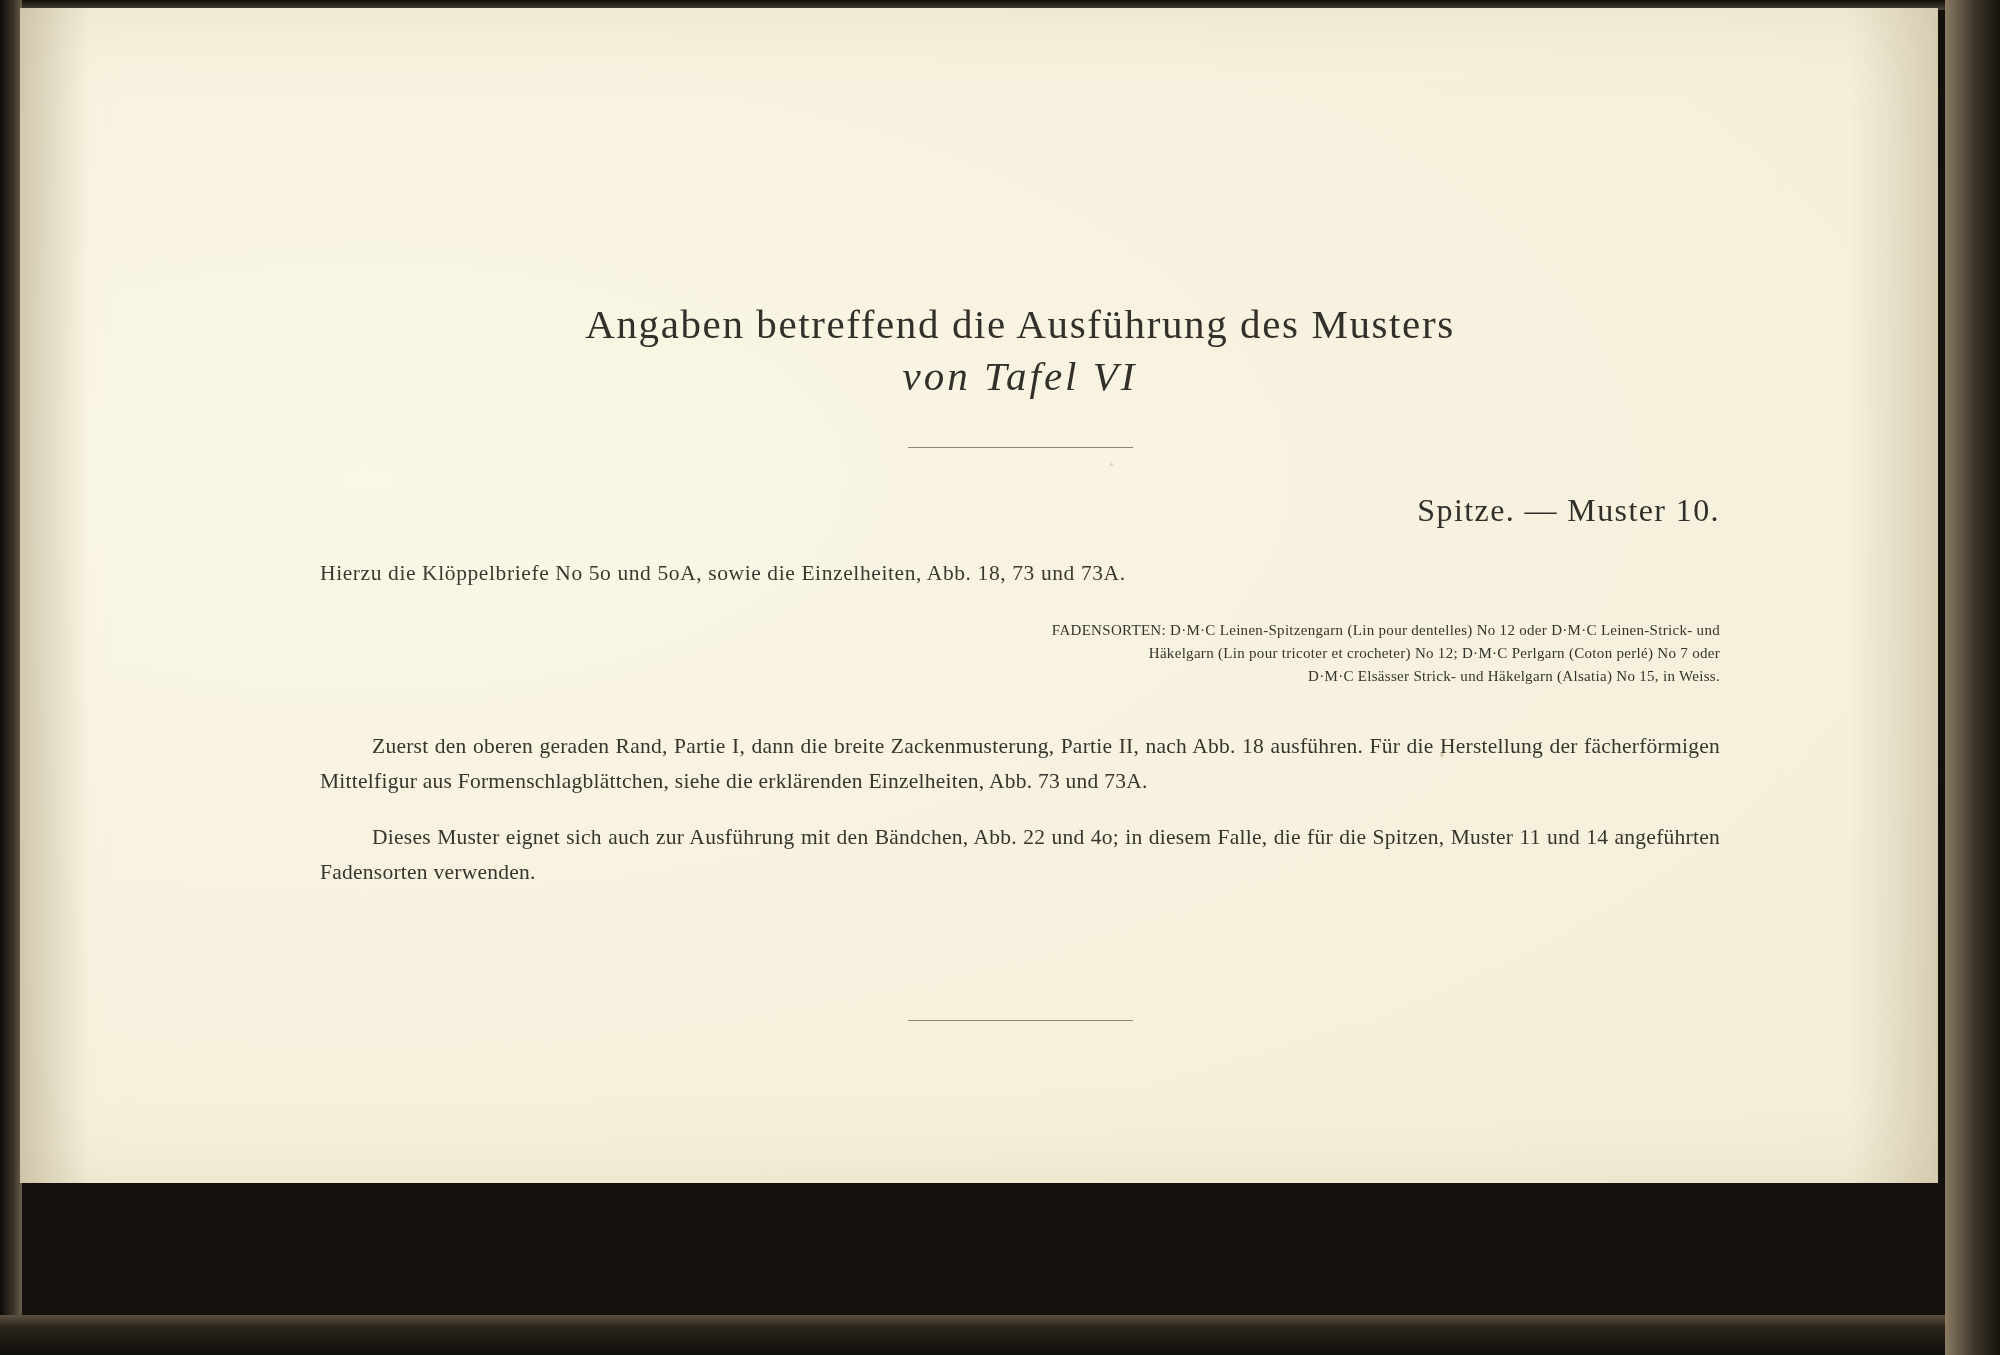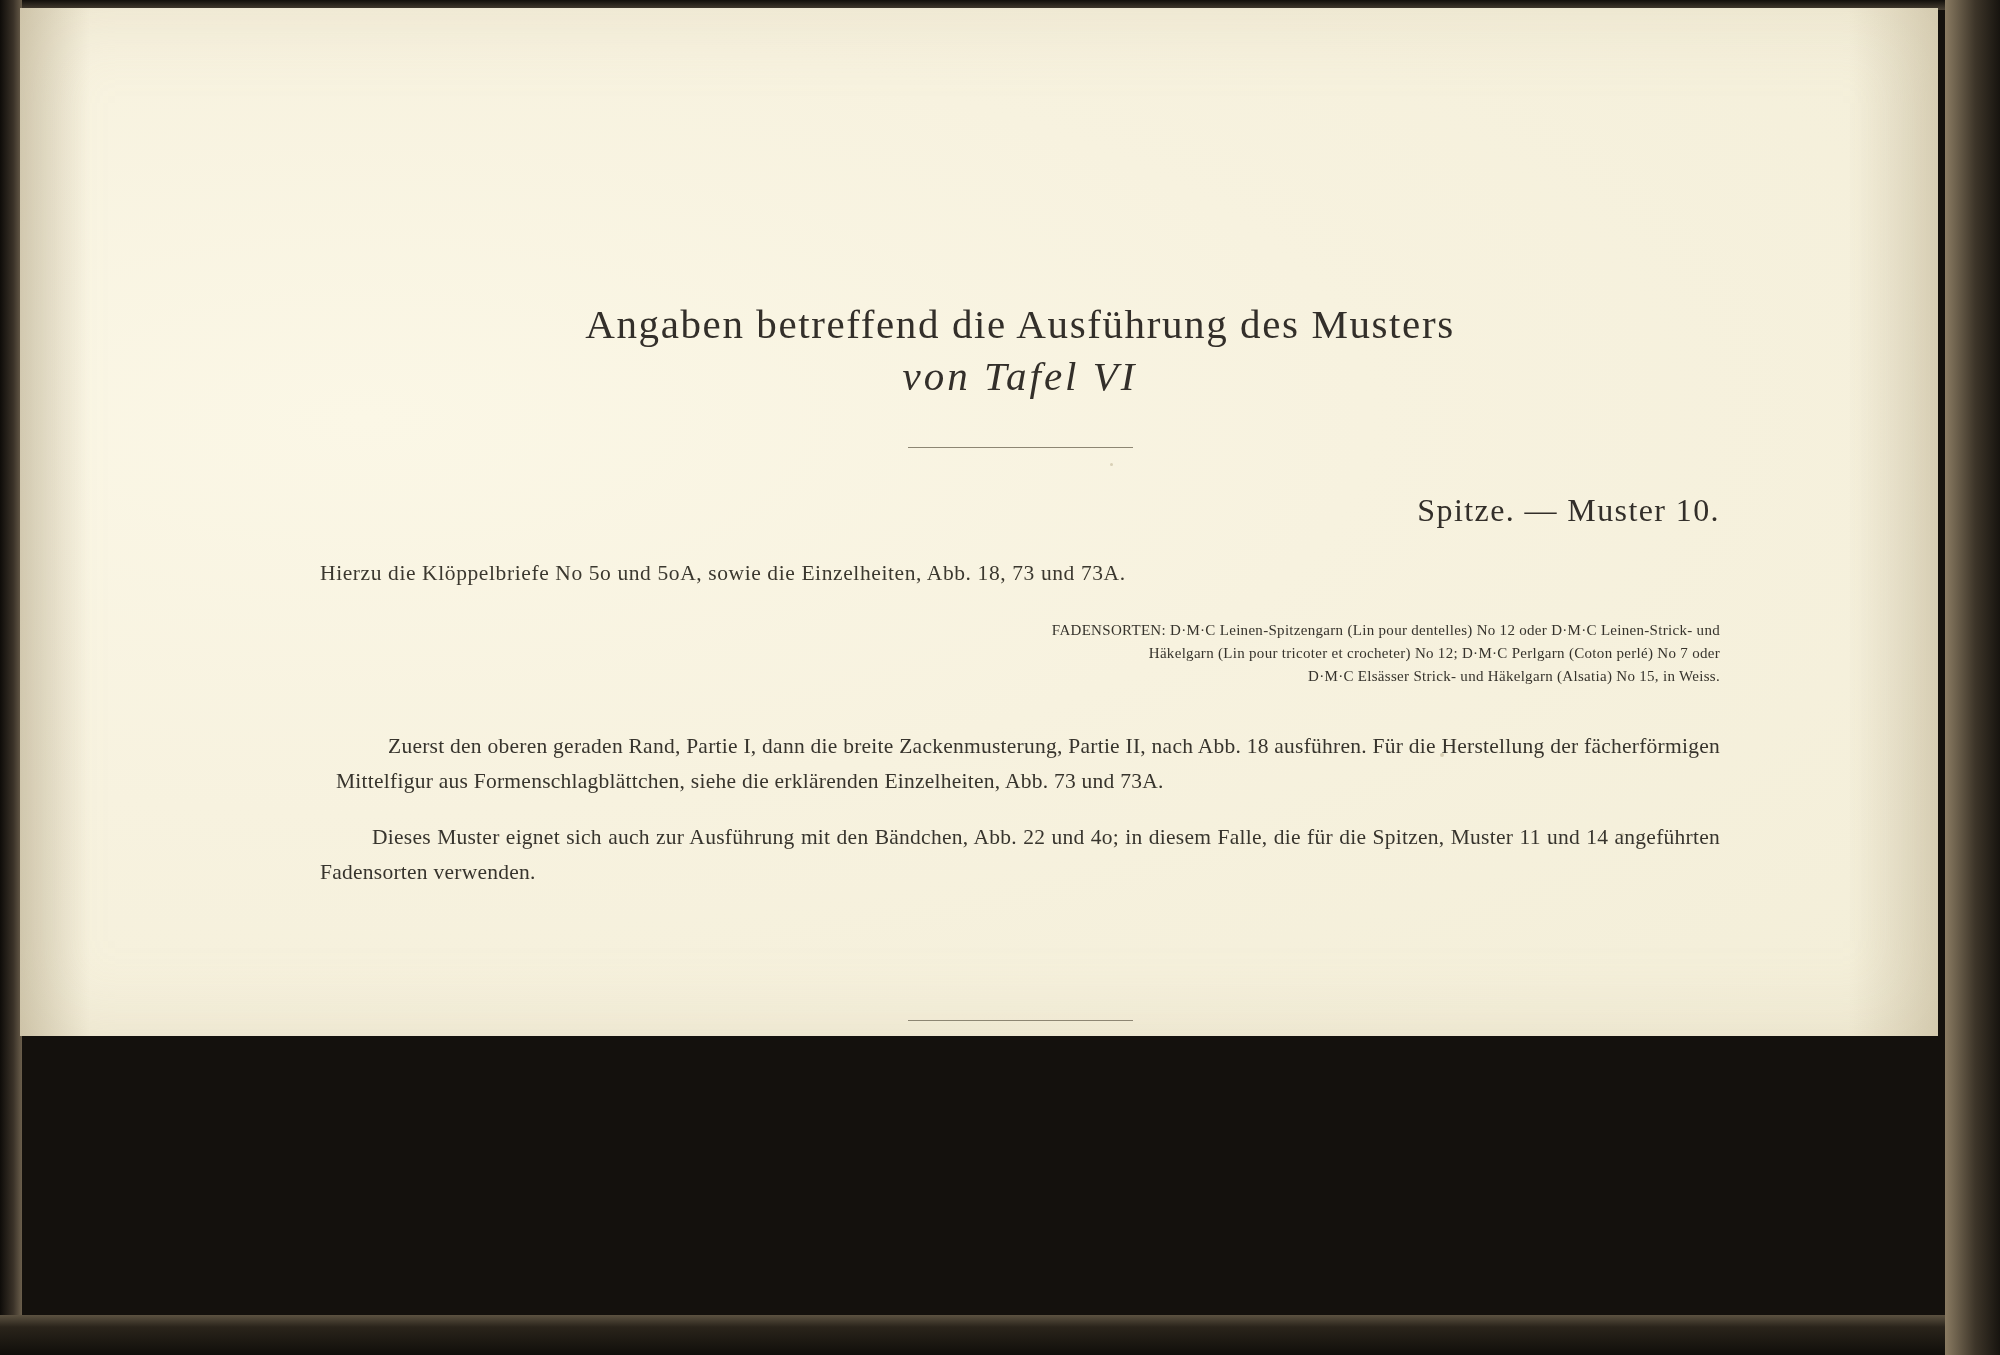--- a/index.html
+++ b/index.html
@@ -46,21 +46,21 @@
     width: 2000px; height: 10px;
     background: linear-gradient(to bottom, #120f0b 0%, #4a4134 100%);
   }
 
   
   .page {
     position: absolute;
     left: 20px;
     top: 8px;
     width: 1918px;
-    height: 1028px;
+    height: 1175px;
     background:
       radial-gradient(ellipse at 18% 40%, #fbf7e6 0%, #f7f2df 45%, #f3eed8 100%);
     box-shadow: inset 0 0 80px rgba(205,193,160,0.35);
   }
   
   .page::before {
     content: "";
     position: absolute;
     left: 0; top: 0;
     width: 70px; height: 100%;
@@ -131,21 +131,21 @@
 
   .para {
     font-size: 21.5px;
     line-height: 1.62;
     text-align: justify;
     text-justify: inter-word;
     letter-spacing: 0.25px;
     color: #37342d;
     margin: 0;
   }
-  .para.first { margin-top: 40px; text-indent: 52px; margin-left: 16px; }
+  .para.first { margin-top: 40px; text-indent: 52px; }
   .para.second { margin-top: 22px; text-indent: 52px; }
 
   .rule-bottom {
     width: 225px;
     height: 1px;
     background: #8d8673;
     margin: 130px auto 0 auto;
   }
 
   

